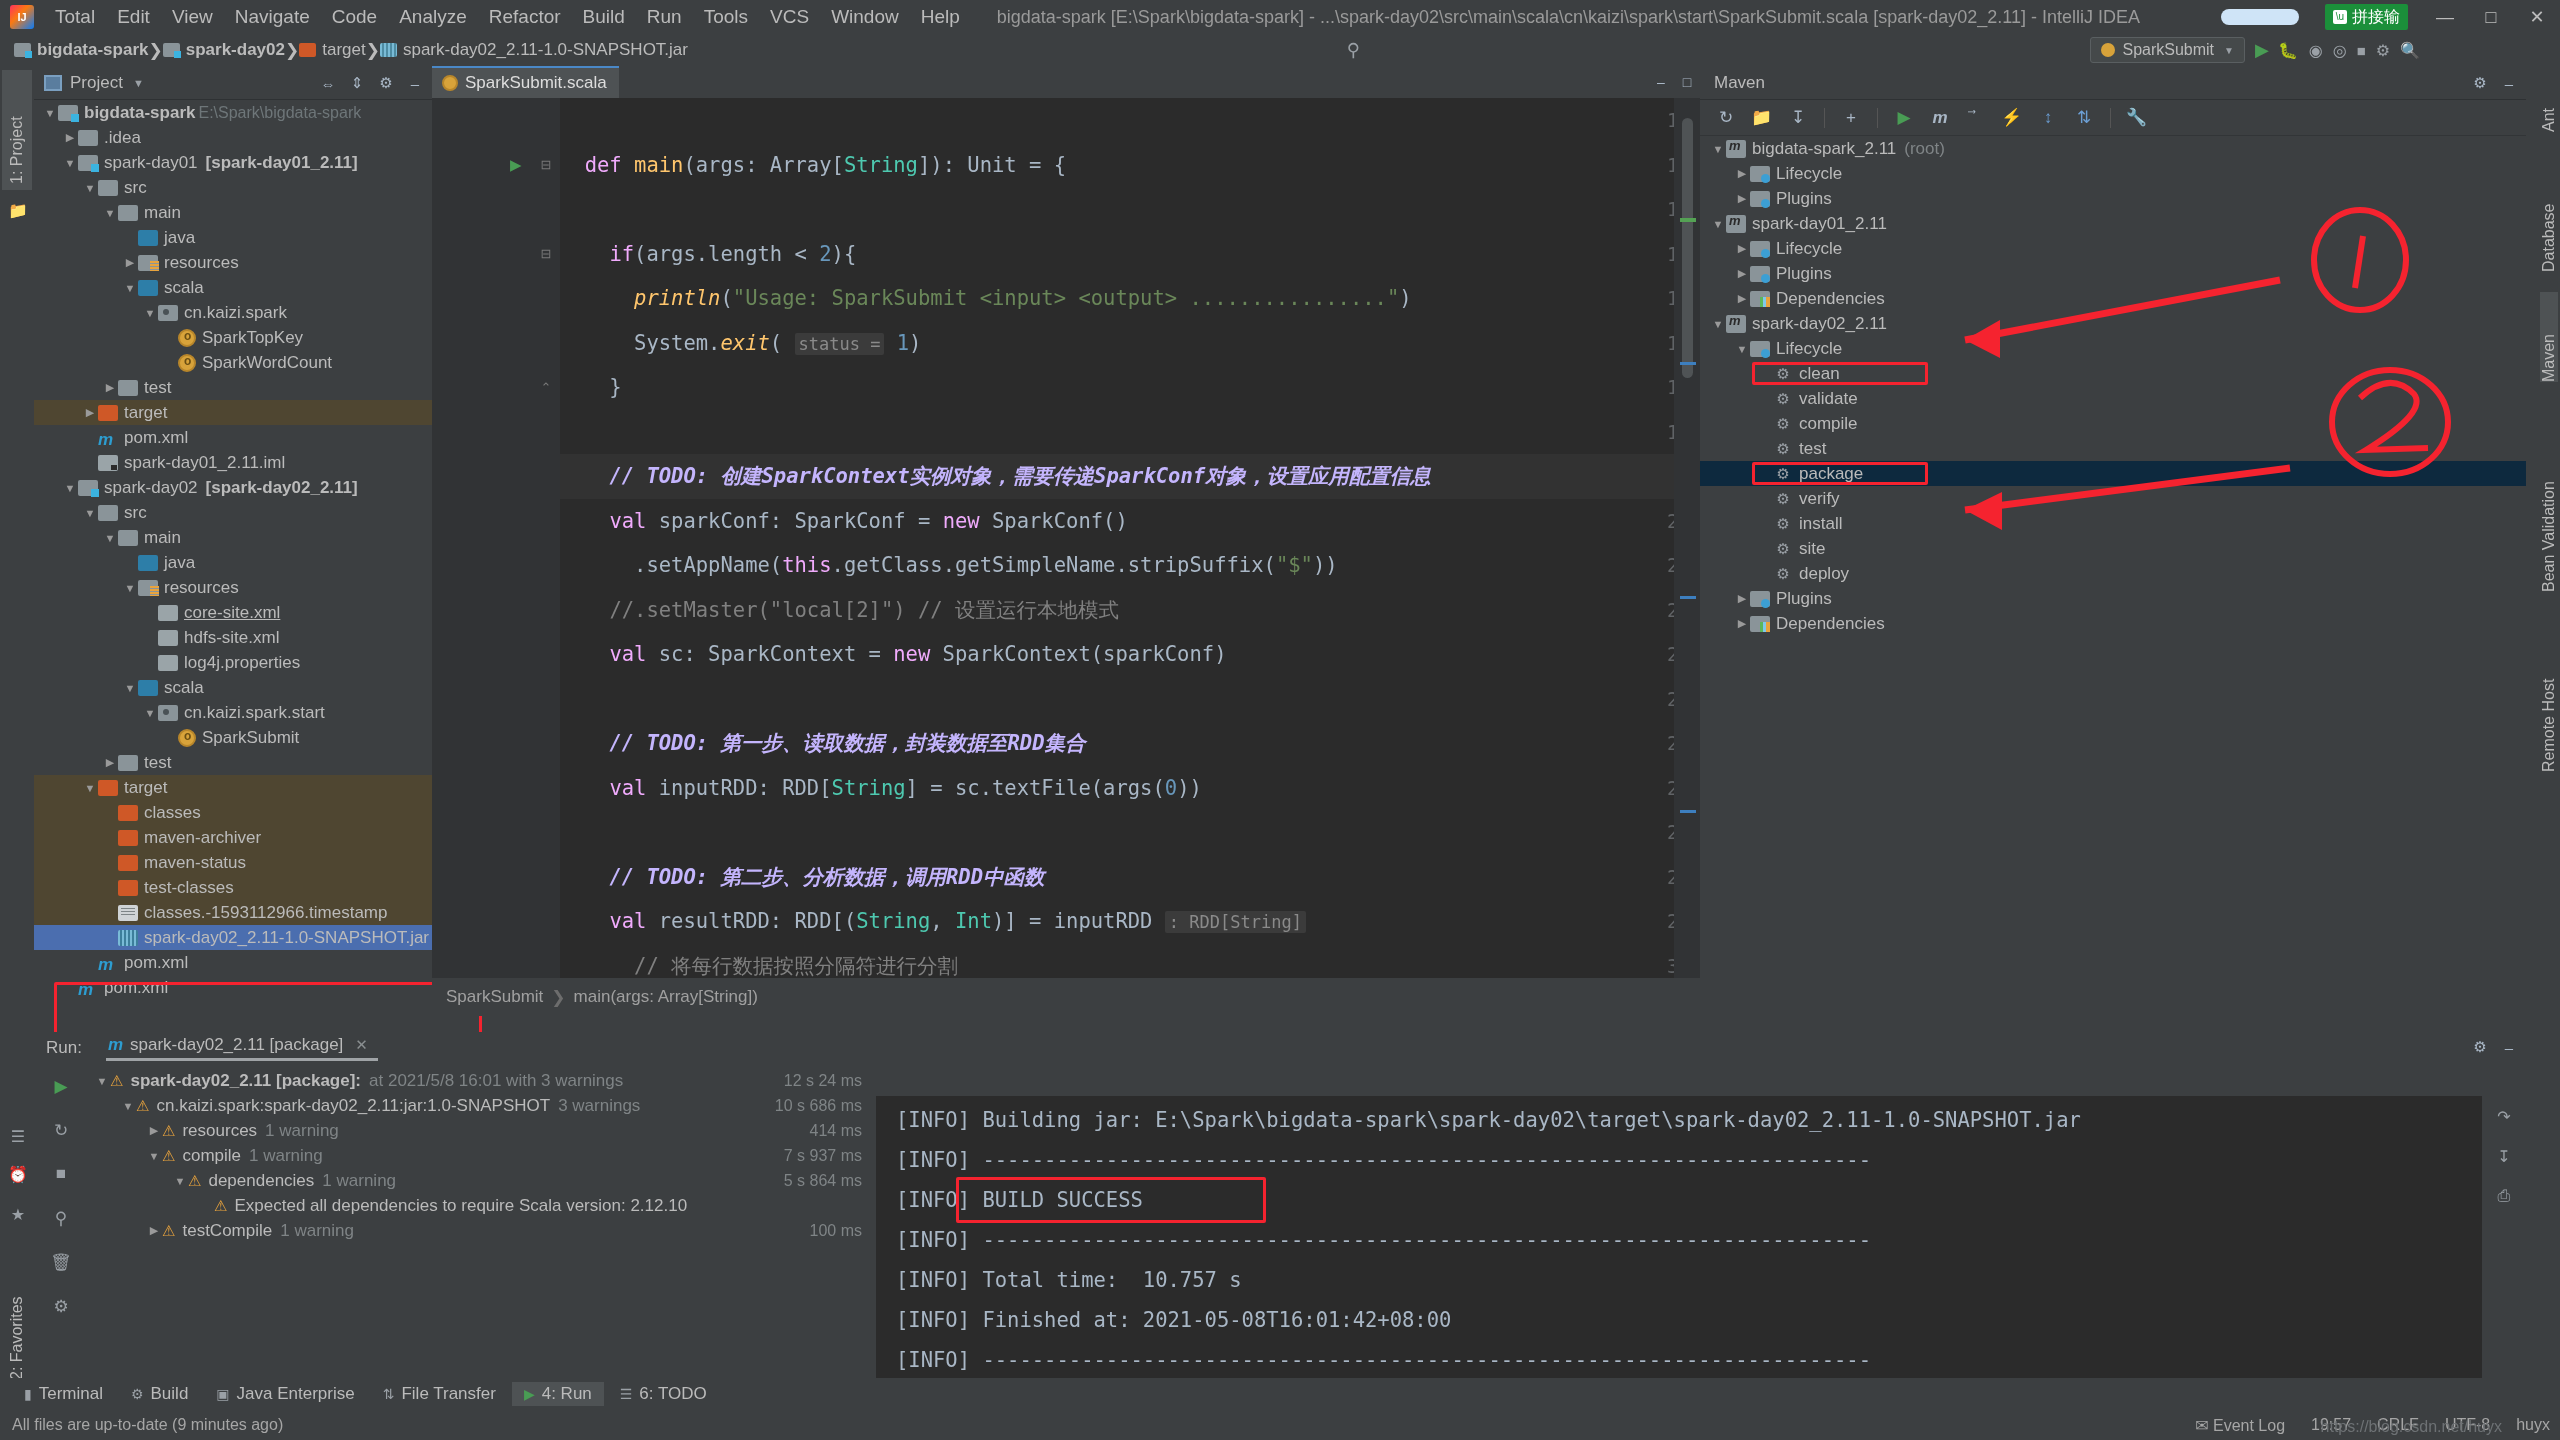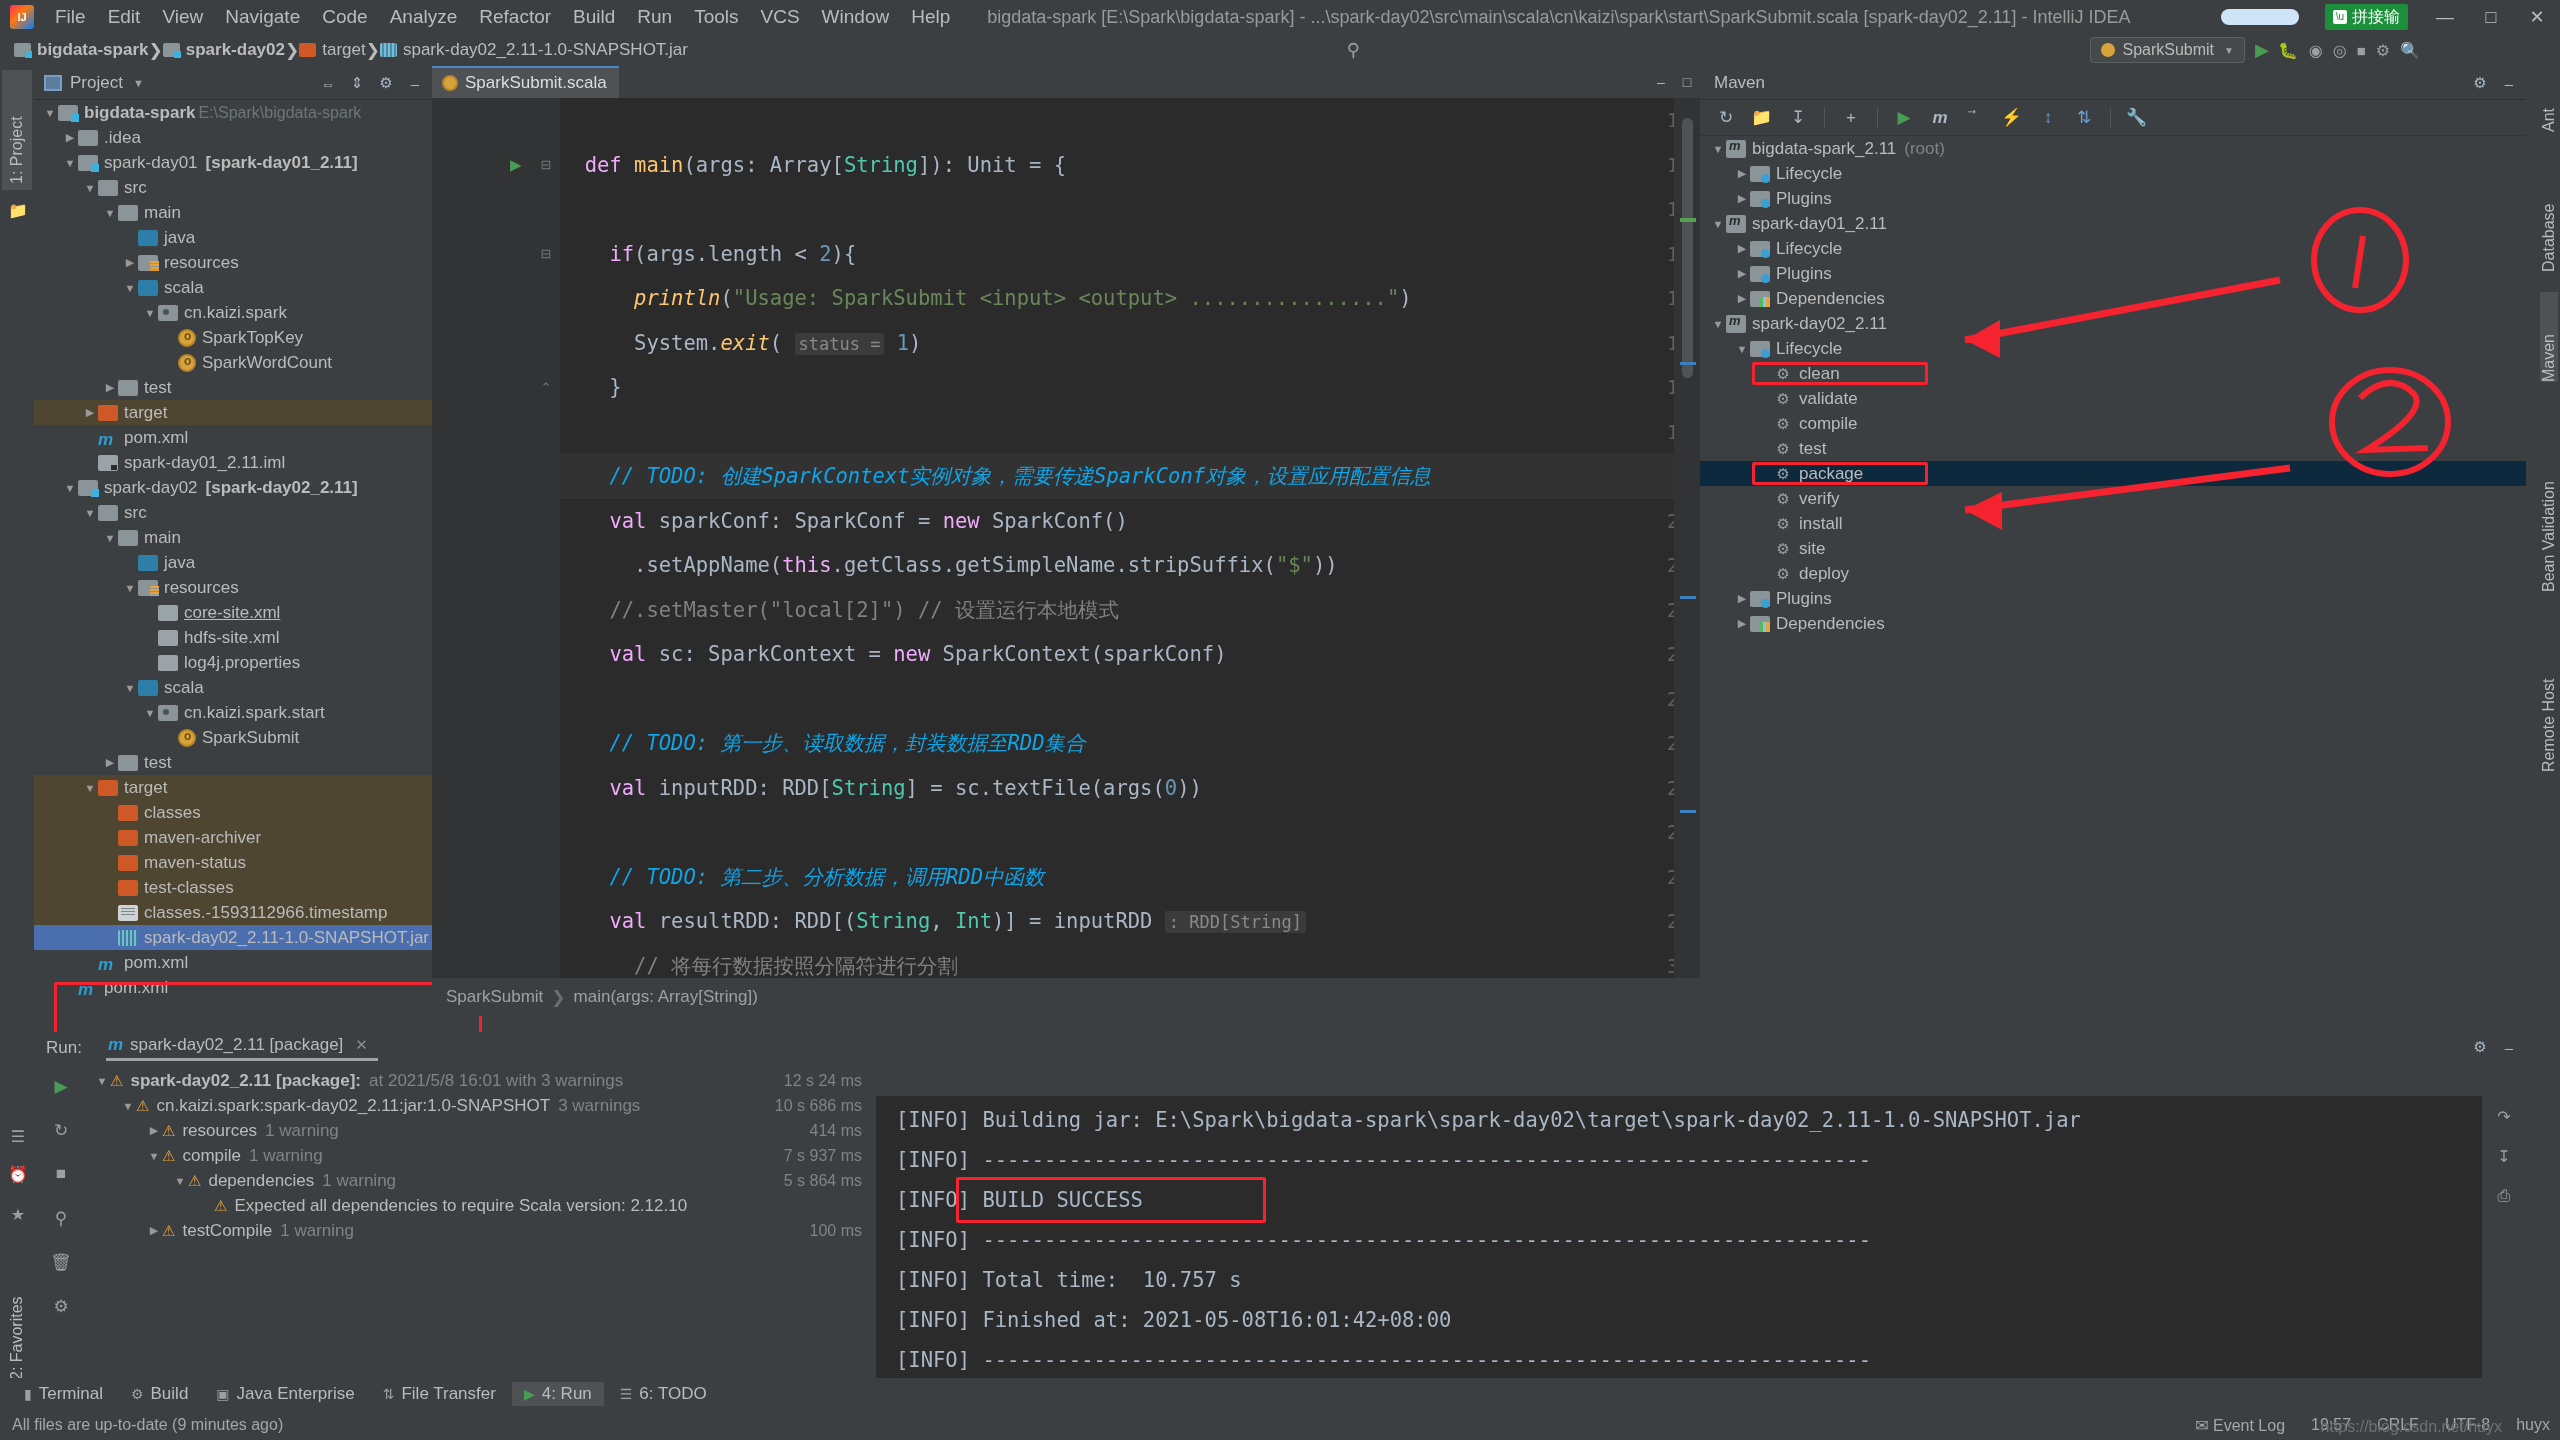--- a/index.html
+++ b/index.html
@@ -99,21 +99,21 @@
   .markstrip { position:absolute; left:100px; top:0; width:28px; bottom:0; background:#313335;}
   .codearea { position:absolute; left:128px; top:0; right:26px; bottom:0;
      font-family:"DejaVu Sans Mono","Liberation Mono",monospace; font-size:20.5px; }
   .cl { height:44.5px; line-height:44.5px; white-space:pre; }
   .cl.hl { background:#323232; }
   .lnum { position:absolute; right:10px; color:#606366; font-size:19px;
      font-family:"DejaVu Sans Mono",monospace; height:44.5px; line-height:44.5px;}
   .kw{color:#f0abfc;}
   .fn{color:#ffc66d;} .fni{color:#ffc66d;font-style:italic;} .cls{color:#4ec9b0;}
   .str{color:#6a8759;} .num{color:#6897bb;}
-  .cmt{color:#808080;} .todo{color:#0ea5e9;font-style:italic;font-weight:normal;margin-top:8px;}
+  .cmt{color:#808080;} .todo{color:#c4b5fd;font-style:italic;font-weight:bold;margin-top:8px;}
   .pln{color:#a9b7c6;}
   .hint{background:#3b3b3b;color:#8a8a8a;font-size:17px;padding:1px 4px;border-radius:2px;}
   .fold{position:absolute;left:104px;width:20px;height:44.5px;display:flex;align-items:center;justify-content:center;
      color:#787878;font-size:13px;}
   .runtri{position:absolute;left:78px;color:#499c54;font-size:15px;height:44.5px;line-height:44.5px;}
   .scroll-v{position:absolute;right:0;top:0;width:26px;bottom:0;background:#313335;}
   .scroll-thumb{position:absolute;right:7px;top:20px;width:11px;height:260px;background:#4f5355;border-radius:6px;}
   .greenmark{position:absolute;right:4px;width:16px;height:4px;background:#54a254;}
   .bluemark{position:absolute;right:4px;width:16px;height:3px;background:#3d7fbf;}
   .bcbar{position:absolute;left:0;right:0;bottom:0;height:38px;background:#3c3f41;
@@ -176,21 +176,21 @@
   .watermark{position:absolute;right:58px;bottom:4px;font-size:16px;color:#6d7174;}
 </style>
 </head>
 <body>
 
 <div class="root">
 
   <div class="menubar">
     <div class="ij-logo"></div>
     <div id="menu-items" style="display:flex;align-items:center;">
-        <div class="menu-item">File</div>
+        <div class="menu-item">Total</div>
         <div class="menu-item">Edit</div>
         <div class="menu-item">View</div>
         <div class="menu-item">Navigate</div>
         <div class="menu-item">Code</div>
         <div class="menu-item">Analyze</div>
         <div class="menu-item">Refactor</div>
         <div class="menu-item">Build</div>
         <div class="menu-item">Run</div>
         <div class="menu-item">Tools</div>
         <div class="menu-item">VCS</div>

